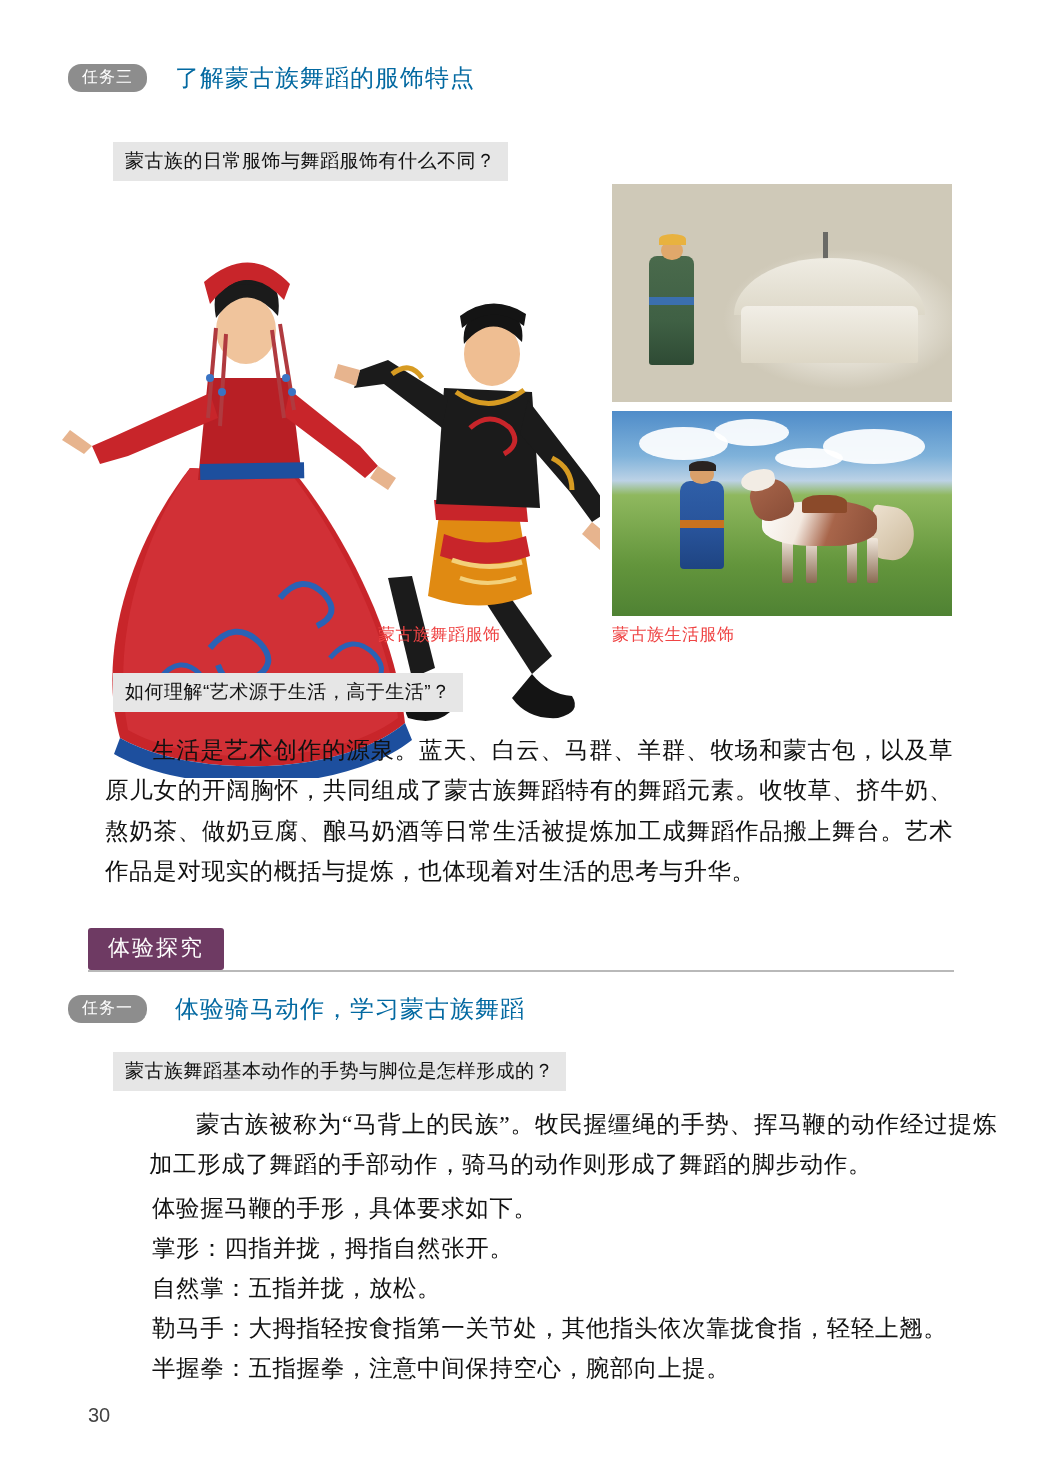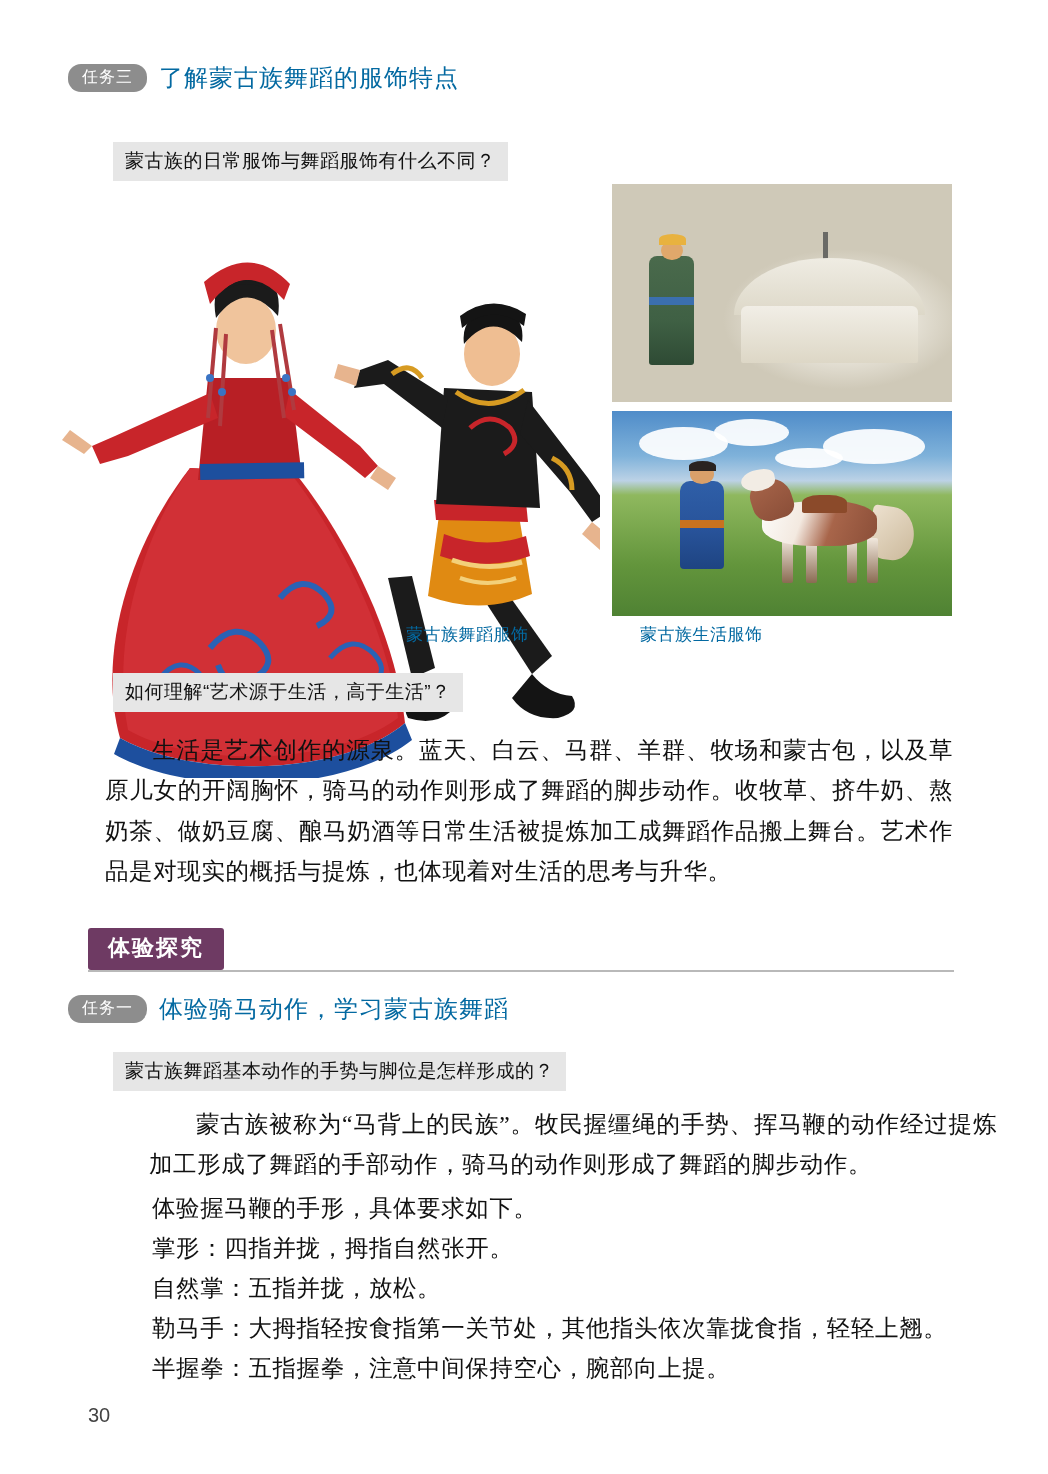--- a/index.html
+++ b/index.html
@@ -16,21 +16,21 @@
     width: 1048px;
     height: 1474px;
     background: #ffffff;
     overflow: hidden;
   }
 
   
   .task-header {
     display: flex;
     align-items: center;
-    gap: 12px;
+    gap: 28px;
   }
   .task-badge {
     background: #8d8d8d;
     color: #ffffff;
     font-family: "Liberation Sans", sans-serif;
     font-size: 16px;
     letter-spacing: 1px;
     padding: 3px 14px 4px 14px;
     border-radius: 13px;
     white-space: nowrap;
@@ -61,21 +61,20 @@
     color: #111111;
     text-align: justify;
   }
   .indent { text-indent: 2em; }
 
   
   .banner-wrap {
     position: relative;
     display: flex;
     align-items: center;
-    font-weight: bold;
   }
   .banner-tag {
     background: #6e3a63;
     color: #ffffff;
     font-family: "Liberation Sans", sans-serif;
     font-size: 22px;
     letter-spacing: 2px;
     padding: 5px 20px 7px 20px;
     border-radius: 3px;
     position: relative;
@@ -86,23 +85,22 @@
     left: 0;
     right: 0;
     bottom: -2px;
     height: 2px;
     background: #b9b9b9;
     z-index: 1;
   }
   .caption {
     font-family: "Liberation Sans", sans-serif;
     font-size: 17px;
-    color: #0369a1;
+    color: #ef4444;
     letter-spacing: 0.5px;
-    margin-left: 28px;
   }
 
   
   .photo {
     position: absolute;
     overflow: hidden;
     background: #dcdcdc;
   }
 
   
@@ -411,21 +409,21 @@
     </div>
 
     <div class="caption" style="position:absolute; left:378px; top:455px;">蒙古族舞蹈服饰</div>
     <div class="caption" style="position:absolute; left:612px; top:455px;">蒙古族生活服饰</div>
   </div>
 
   <div style="position:absolute; left:113px; top:673px;">
     <span class="question">如何理解“艺术源于生活，高于生活”？</span>
   </div>
 
-  <div class="para indent" style="position:absolute; left:105px; top:730px; width:848px;">生活是艺术创作的源泉。蓝天、白云、马群、羊群、牧场和蒙古包，以及草原儿女的开阔胸怀，骑马的动作则形成了舞蹈的脚步动作。收牧草、挤牛奶、熬奶茶、做奶豆腐、酿马奶酒等日常生活被提炼加工成舞蹈作品搬上舞台。艺术作品是对现实的概括与提炼，也体现着对生活的思考与升华。</div>
+  <div class="para indent" style="position:absolute; left:105px; top:730px; width:848px;">生活是艺术创作的源泉。蓝天、白云、马群、羊群、牧场和蒙古包，以及草原儿女的开阔胸怀，共同组成了蒙古族舞蹈特有的舞蹈元素。收牧草、挤牛奶、熬奶茶、做奶豆腐、酿马奶酒等日常生活被提炼加工成舞蹈作品搬上舞台。艺术作品是对现实的概括与提炼，也体现着对生活的思考与升华。</div>
 
   <div class="banner-wrap" style="position:absolute; left:88px; top:928px; width:866px; height:42px;">
     <div class="banner-line"></div>
     <span class="banner-tag">体验探究</span>
   </div>
 
   <div class="task-header" style="position:absolute; left:68px; top:993px;">
     <span class="task-badge">任务一</span>
     <span class="task-title">体验骑马动作，学习蒙古族舞蹈</span>
   </div>

